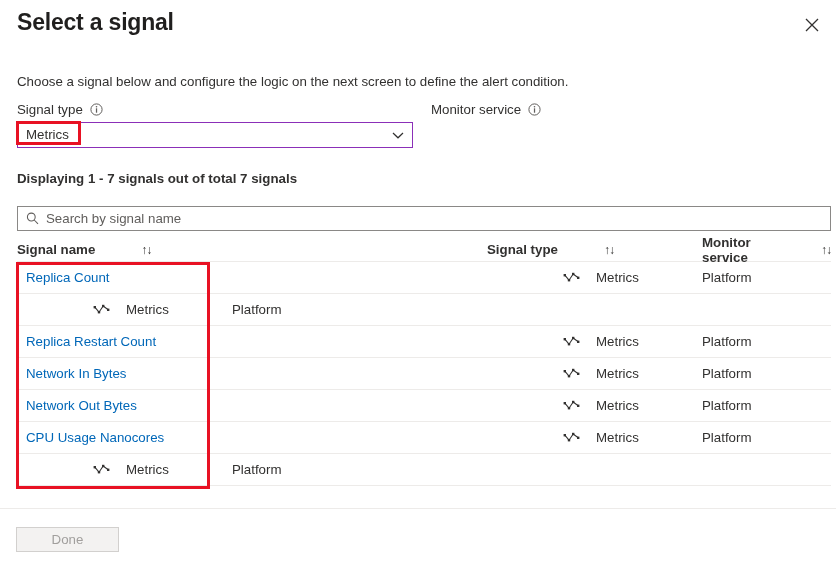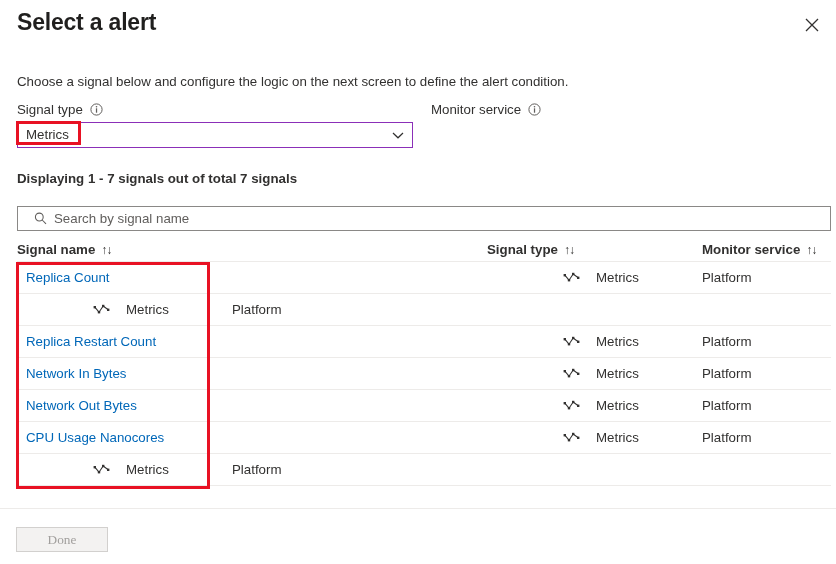--- a/index.html
+++ b/index.html
@@ -113,21 +113,21 @@
   .search-box {
     position: absolute;
     left: 17px;
     top: 206px;
     width: 814px;
     height: 25px;
     border: 1px solid #8a8886;
     background: #ffffff;
     display: flex;
     align-items: center;
-    padding: 0 16px;
+    padding: 0 8px;
     gap: 7px;
   }
   .search-placeholder {
     font-size: 13.3px;
     color: #605e5c;
     line-height: 1;
   }
   .search-icon { flex: none; display: flex; }
 
   
@@ -139,21 +139,21 @@
   }
   .thead {
     display: flex;
     align-items: center;
     height: 24px;
     font-size: 13.3px;
     font-weight: 700;
     color: #323130;
     border-bottom: 1px solid #edebe9;
   }
-  .th { display: flex; align-items: center; }
+  .th { display: flex; align-items: center; gap: 40px; }
   .th .label { cursor: pointer; }
   .sort-icon {
     margin: 0 0 0 6px;
     cursor: pointer;
     display: inline-flex;
     color: #323130;
     font-weight: 400;
     font-size: 12px;
     letter-spacing: -1px;
   }
@@ -187,44 +187,44 @@
     left: 0;
     top: 508px;
     width: 836px;
     height: 1px;
     background: #edebe9;
   }
   .done-btn {
     position: absolute;
     left: 16px;
     top: 527px;
-    width: 92px;
+    width: 103px;
     height: 25px;
     background: #f3f2f1;
     border: 1px solid #d2d0ce;
     color: #a19f9d;
     font-size: 13.3px;
-    font-family: Liberation Serif, serif;
+    font-family: Liberation Sans, sans-serif;
     cursor: default;
     padding: 0;
   }
 
   
   .annot {
     position: absolute;
     border: 3px solid #e81123;
     pointer-events: none;
   }
   .annot-metrics { left: 16px; top: 121px; width: 65px; height: 24px; }
   .annot-names   { left: 16px; top: 262px; width: 194px; height: 227px; }
 </style>
 </head>
 <body>
 
-<div class="dialog-title">Select a alert</div>
+<div class="dialog-title">Select a signal</div>
 
 <button class="close-btn" aria-label="Close">
   <span>
     <svg width="14" height="14" viewBox="0 0 14 14" aria-hidden="true">
       <path d="M1 1 L13 13 M13 1 L1 13" stroke="#323130" stroke-width="1.3" fill="none"></path>
     </svg>
   </span>
 </button>
 
 <div class="description">Choose a signal below and configure the logic on the next screen to define the alert condition.</div>

